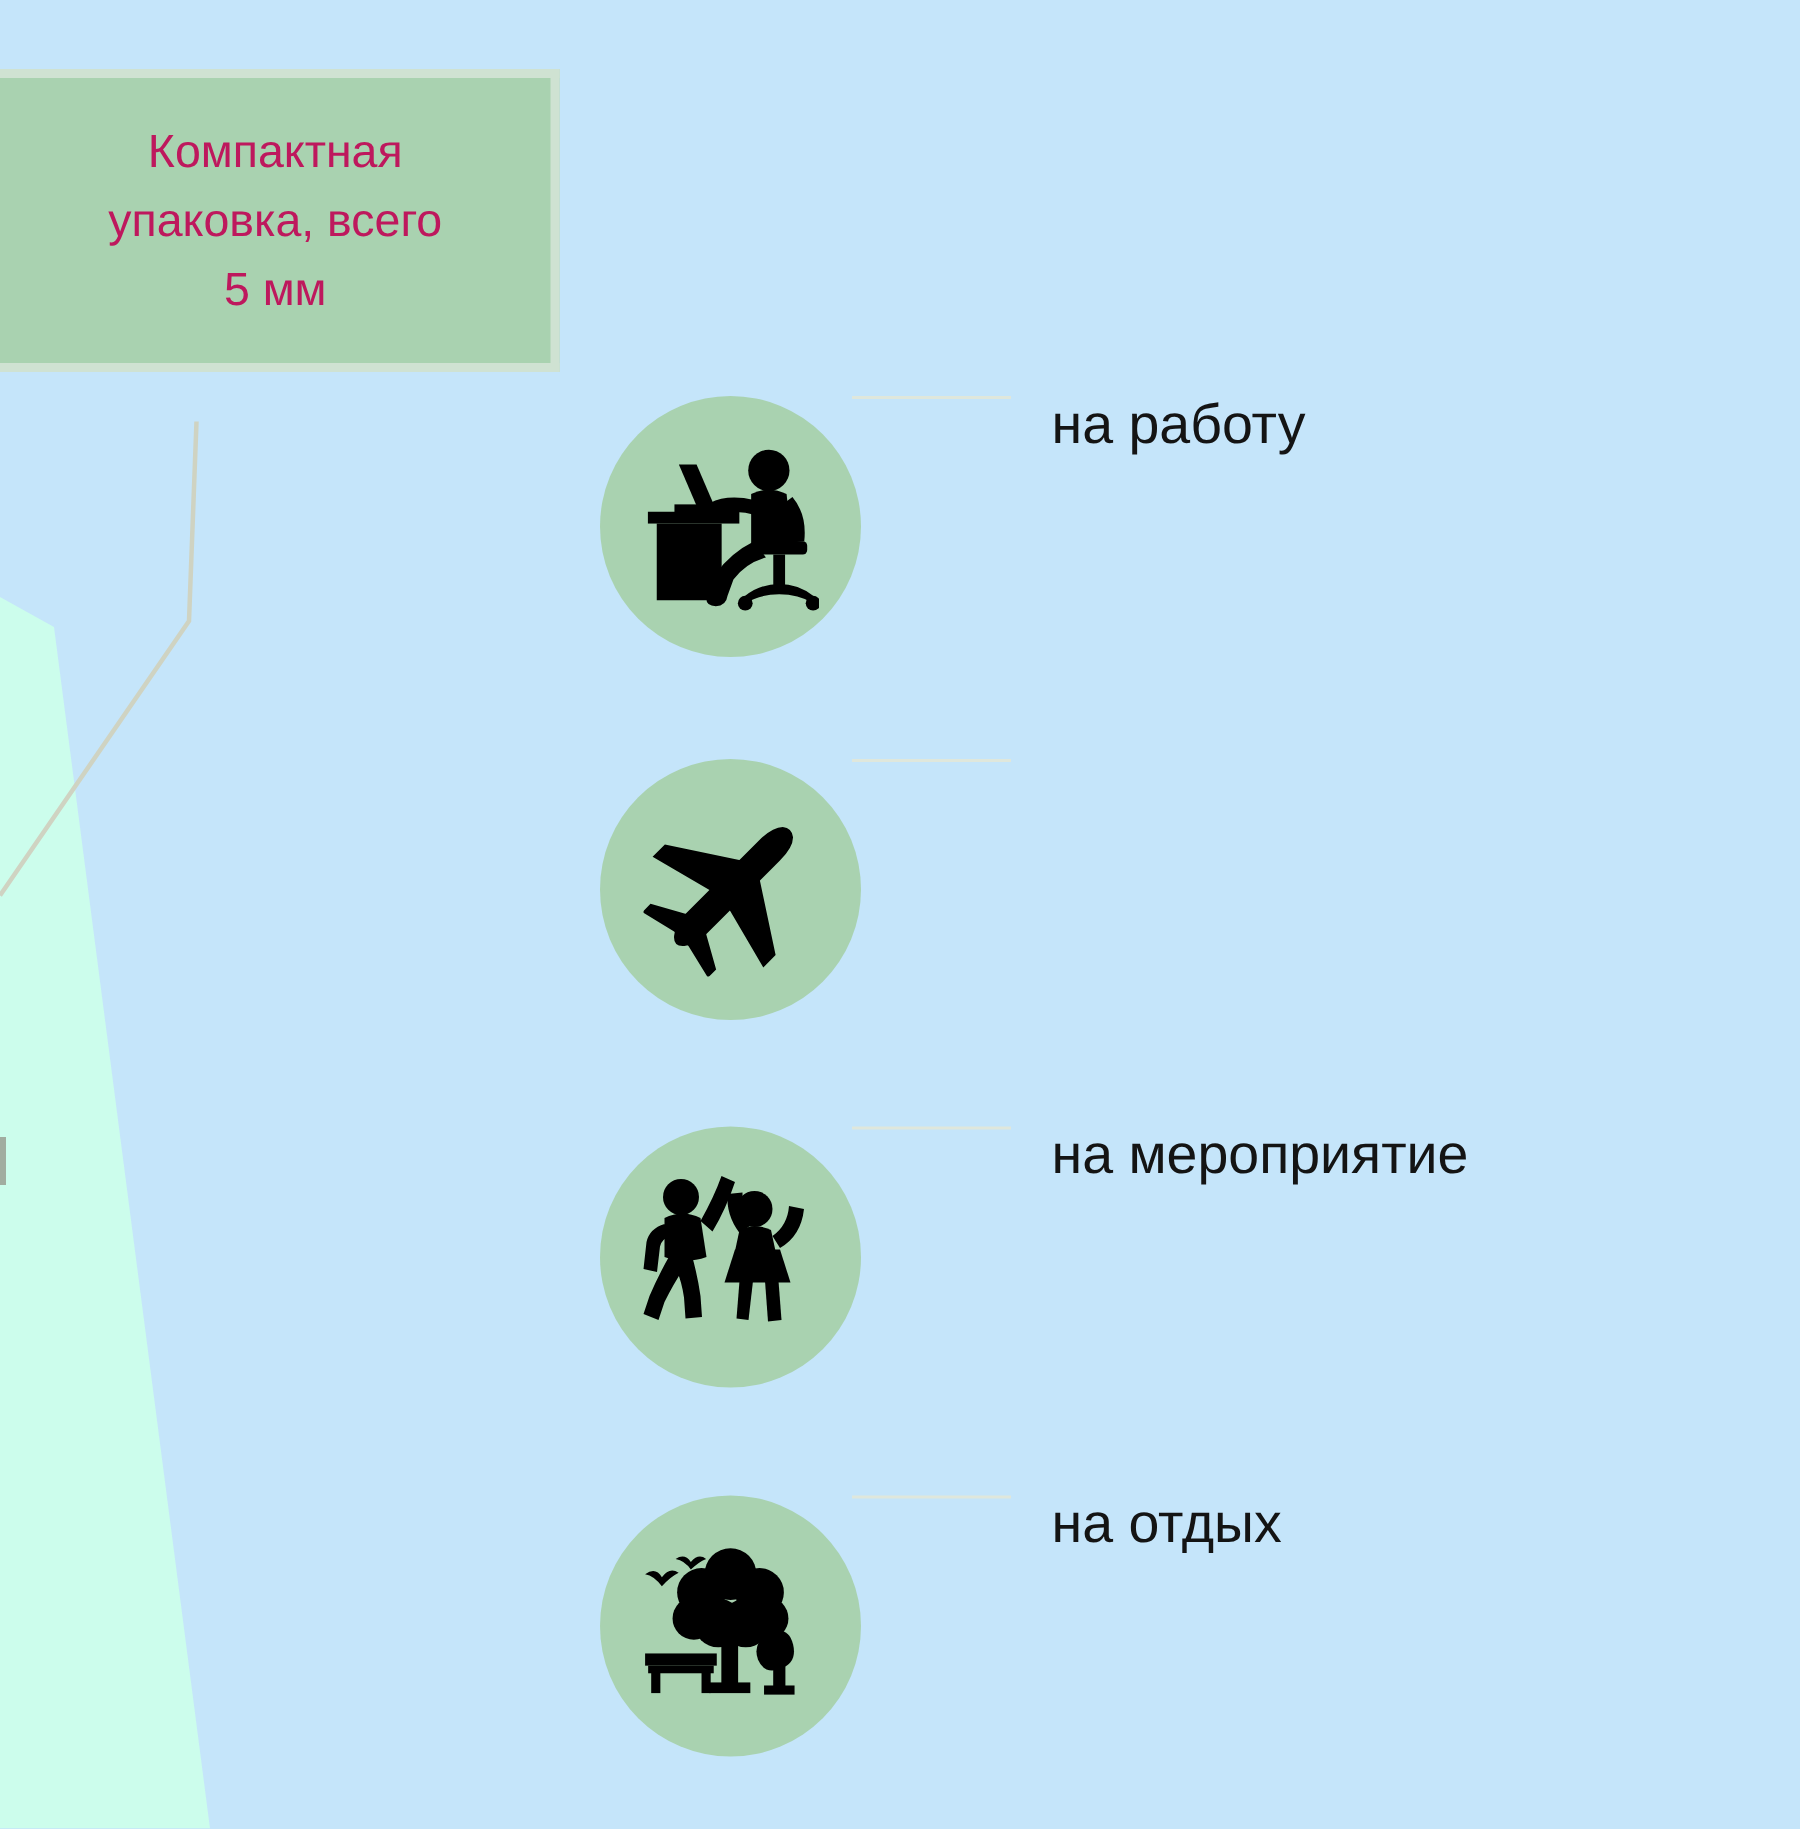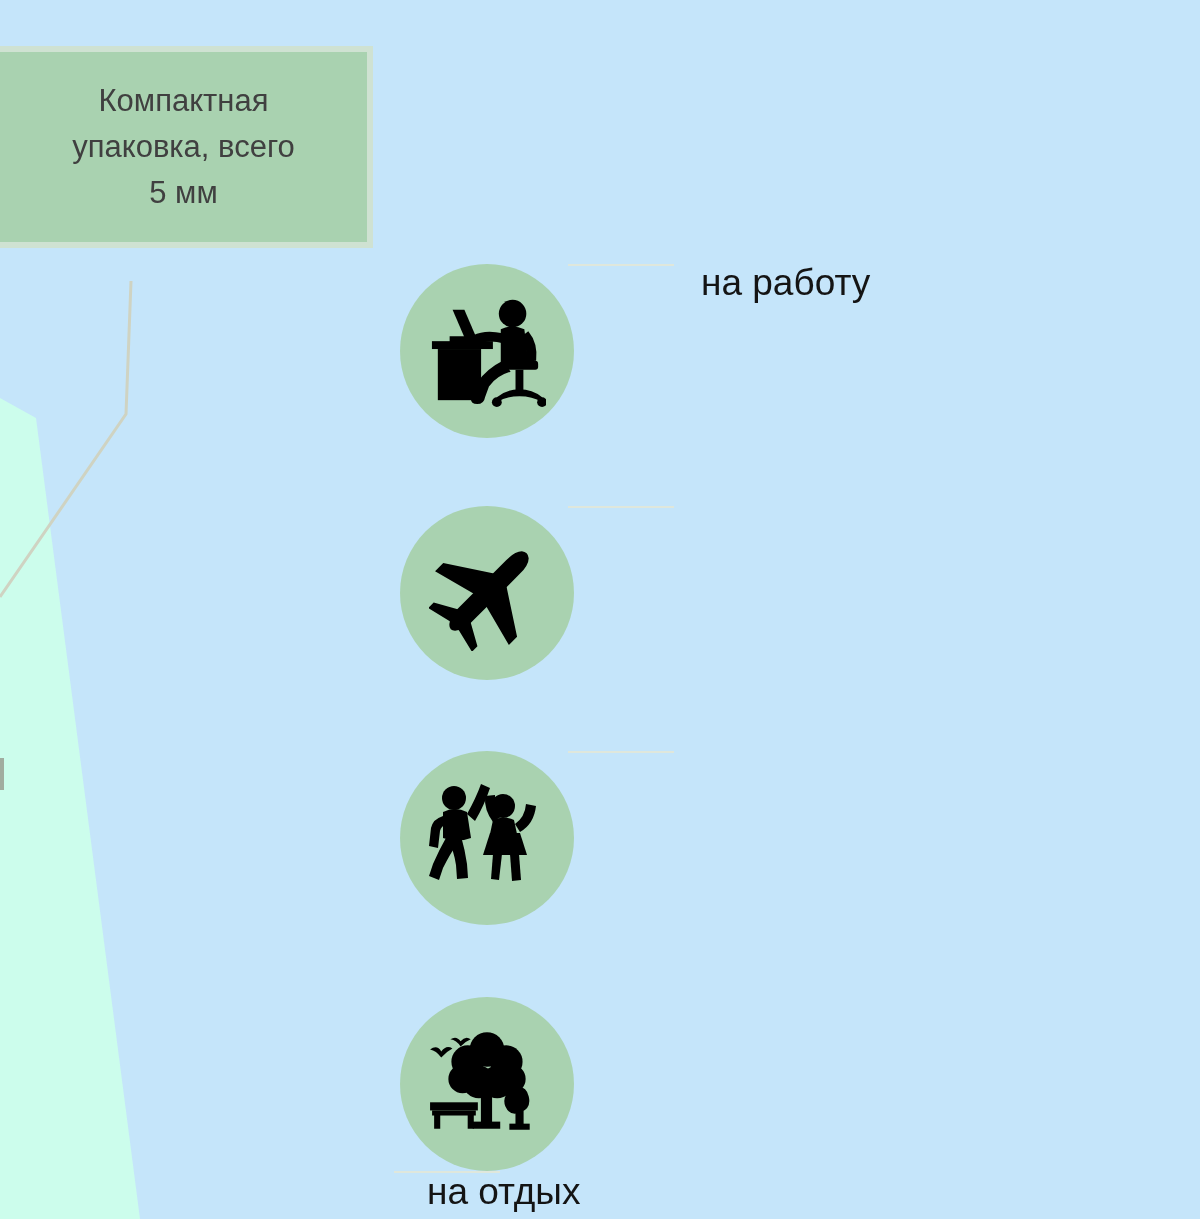--- a/index.html
+++ b/index.html
@@ -41,21 +41,21 @@
     background: #a9d2b0;
     border: 6px solid #cfe2d2;
     border-left: none;
     display: flex;
     align-items: center;
     justify-content: center;
   }
   .callout-text {
     font-size: 31px;
     line-height: 1.48;
-    color: #404040;
+    color: #be185d;
     text-align: center;
     white-space: pre-line;
     letter-spacing: 0px;
   }
 
   
   .headline {
     position: absolute;
     left: 412px;
     top: 72px;
@@ -77,21 +77,21 @@
     position: absolute;
     left: 400px;
     width: 800px;
     height: 174px;
     display: flex;
     align-items: flex-start;
   }
   .row-0 { top: 264px; }
   .row-1 { top: 506px; }
   .row-2 { top: 751px; }
-  .row-3 { top: 997px; flex-direction: column; }
+  .row-3 { top: 997px; }
 
   .icon-circle {
     position: relative;
     flex: 0 0 auto;
     width: 174px;
     height: 174px;
     border-radius: 50%;
     background: #a9d2b0;
     display: flex;
     align-items: center;
@@ -209,20 +209,21 @@
           <path d="M66 44 q-9 -12 -8 -26 l10 -1 q-1 11 7 21 z"></path>
 
           <path d="M88 46 q10 -7 11 -20 l10 2 q-2 18 -16 26 z"></path>
 
           <path d="M66 76 l9 0 l-3 26 l-8 -1 z"></path>
           <path d="M83 76 l9 0 l2 26 l-9 1 z"></path>
         </g>
       </svg>
     </div>
     <div class="connector"></div>
+    <div class="row-label">на мероприятие</div>
   </div>
 
   <div class="row row-3">
     <div class="icon-circle">
       <svg width="122" height="122" viewBox="0 0 120 120" xmlns="http://www.w3.org/2000/svg">
         <g fill="#000000">
 
           <path d="M4 26 q7 -5 11 2 q5 -7 11 -3 q-6 3 -11 9 q-5 -7 -11 -8 z"></path>
           <path d="M24 16 q6 -4 10 2 q5 -6 10 -2 q-5 2 -10 7 q-4 -6 -10 -7 z"></path>
 

